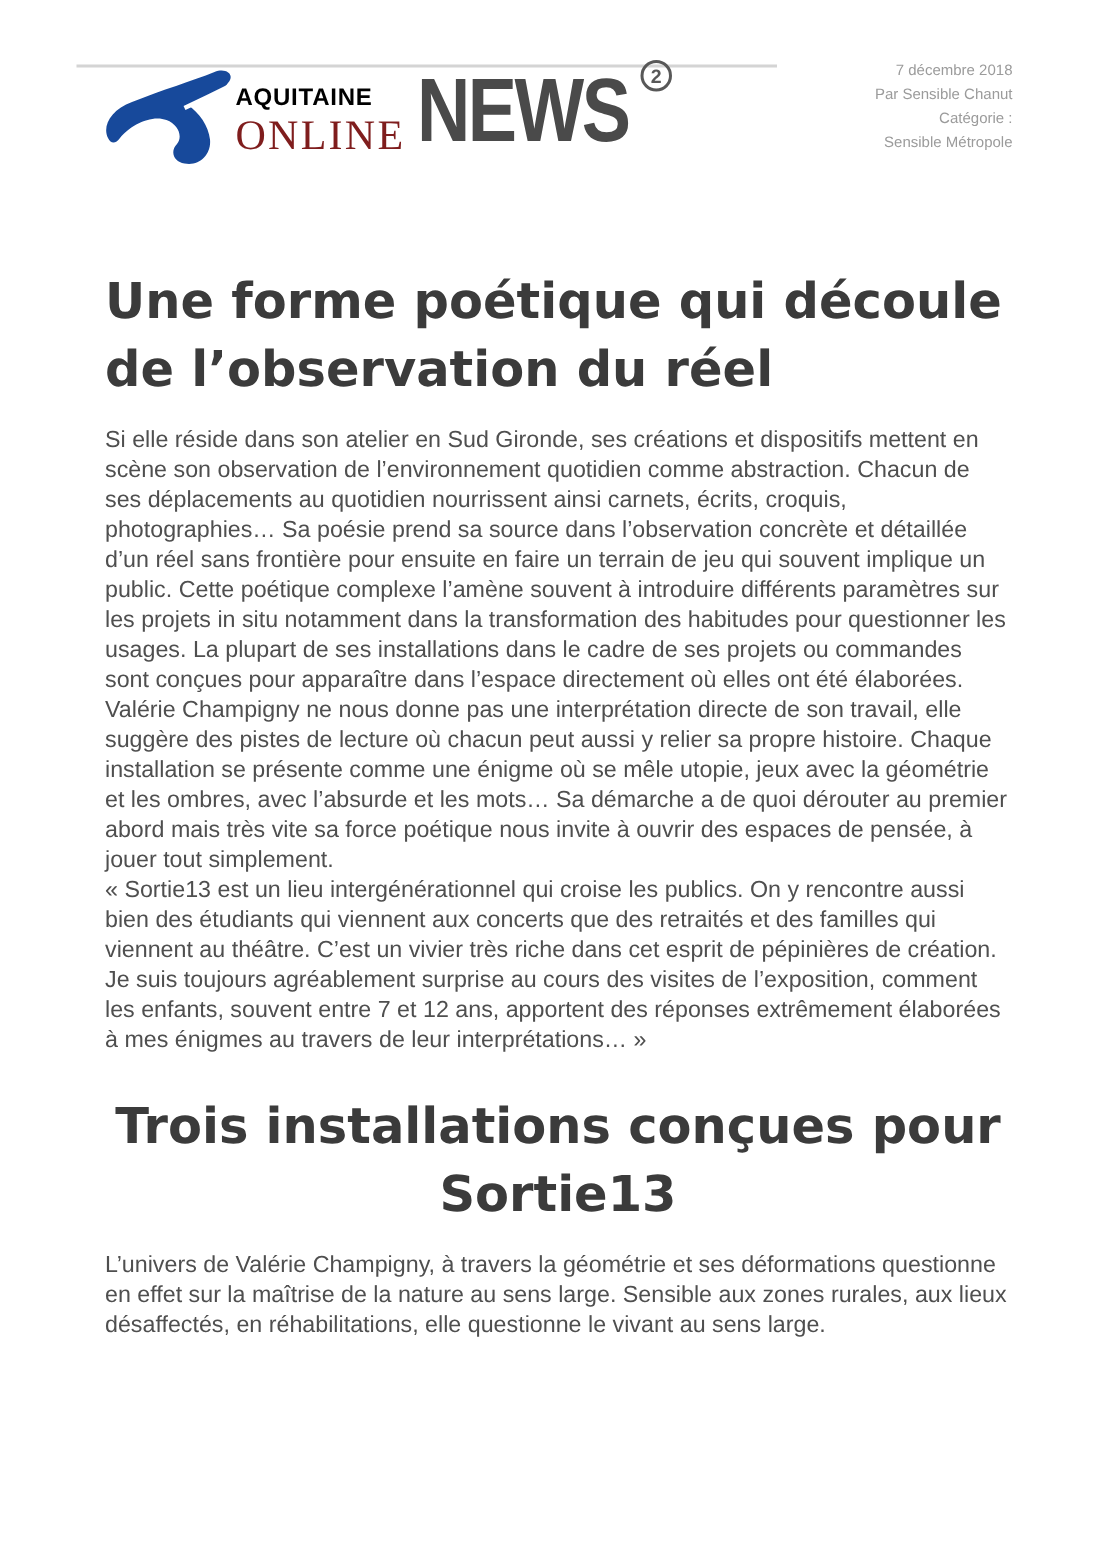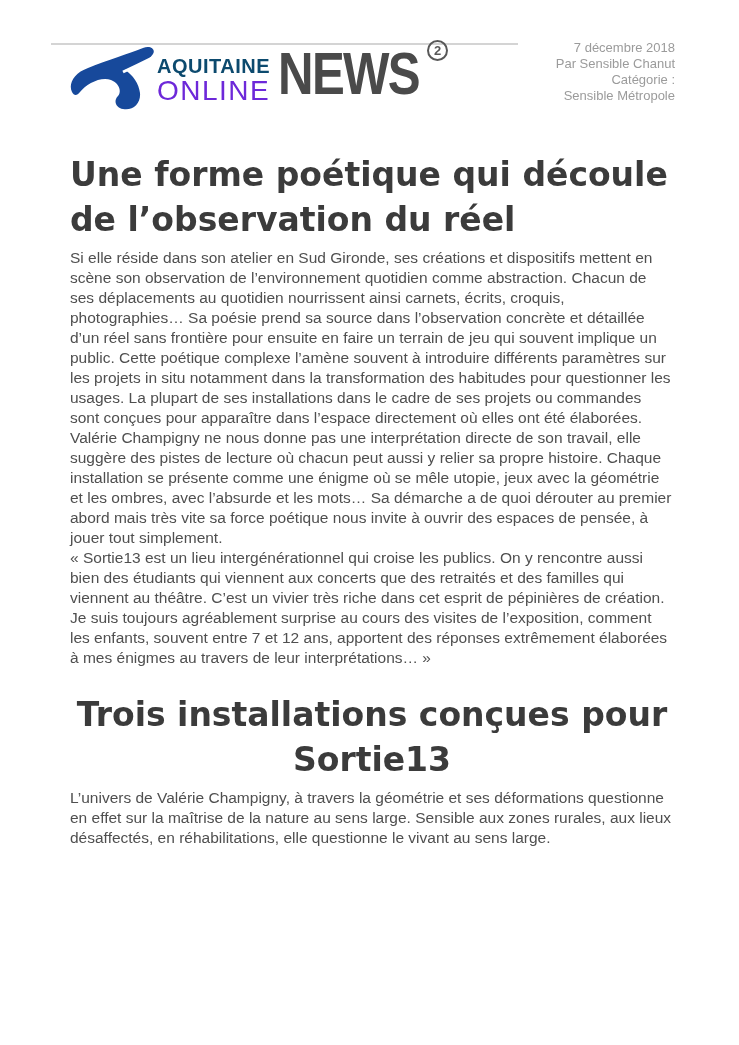--- a/index.html
+++ b/index.html
@@ -14,60 +14,60 @@
   
   .divider {
     position:absolute; left:51px; top:43px;
     width:467px; height:2px; background:#d4d4d4;
   }
   .wave { position:absolute; left:67px; top:46px; width:90px; height:64px; }
   .brand-text { position:absolute; left:157px; top:55px; }
   .brand-top {
     display:block;
     font-family:"Liberation Sans", sans-serif;
-    font-weight:bold; font-size:20px; line-height:22px;
-    letter-spacing:0.5px; color:#0c4a6e;
+    font-weight:bold; font-size:16px; line-height:22px;
+    letter-spacing:0.5px; color:#000000;
   }
   .brand-bottom {
     display:block;
-    font-family:Liberation Sans, sans-serif;
+    font-family:Liberation Serif, serif;
     font-weight:400; font-size:28px; line-height:28px;
-    letter-spacing:1.5px; color:#6d28d9;
+    letter-spacing:1.5px; color:#7f1d1d;
   }
   .masthead {
     position:absolute; left:278px; top:44px;
     font-family:"Liberation Sans", sans-serif;
     font-weight:bold; font-size:60px; line-height:60px;
     letter-spacing:-2px; color:#4a4a4a;
     display:inline-block; transform:scaleX(0.82); transform-origin:left top;
     white-space:nowrap;
   }
   .masthead-sup {
     position:absolute; left:427px; top:40px;
     width:21px; height:21px;
     border:2px solid #585858; border-radius:50%;
     font-size:13px; font-weight:bold; color:#585858;
     display:flex; align-items:center; justify-content:center;
     line-height:1;
   }
   .meta {
     position:absolute; right:64px; top:40px;
     text-align:right;
-    font-size:13px; line-height:16px; color:#9b9b9b;
+    font-size:10px; line-height:16px; color:#9b9b9b;
     white-space:nowrap;
   }
   
-  .article { position:absolute; left:70px; top:152px; width:604px; }
+  .article { position:absolute; left:70px; top:178px; width:604px; }
   .article h1, .article h2 {
     font-family:"DejaVu Sans", sans-serif;
     font-weight:bold; font-size:33px; line-height:45px;
     color:#3b3b3b; letter-spacing:0;
   }
   .article h2 { margin-top:24px;text-align:center; }
-  .article .body-block { margin-top:6px; }
+  .article .body-block { margin-top:16px; }
   .article p {
     font-family:"Liberation Sans", sans-serif;
     font-size:15.5px; line-height:20px; color:#4f4f4f;
   }
 </style>
 </head>
 <body>
 
 <div class="page">
 

